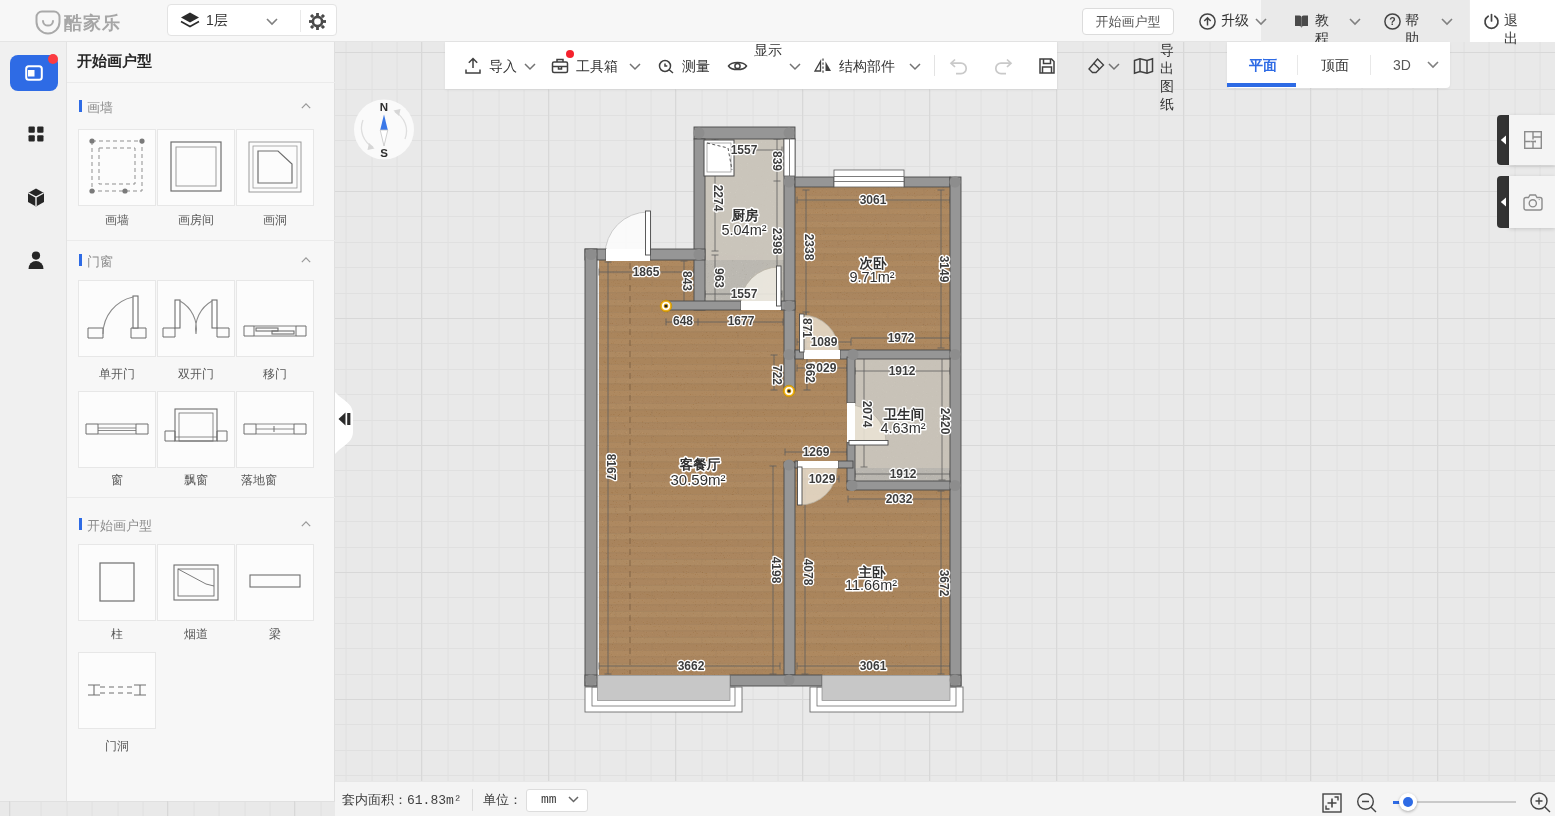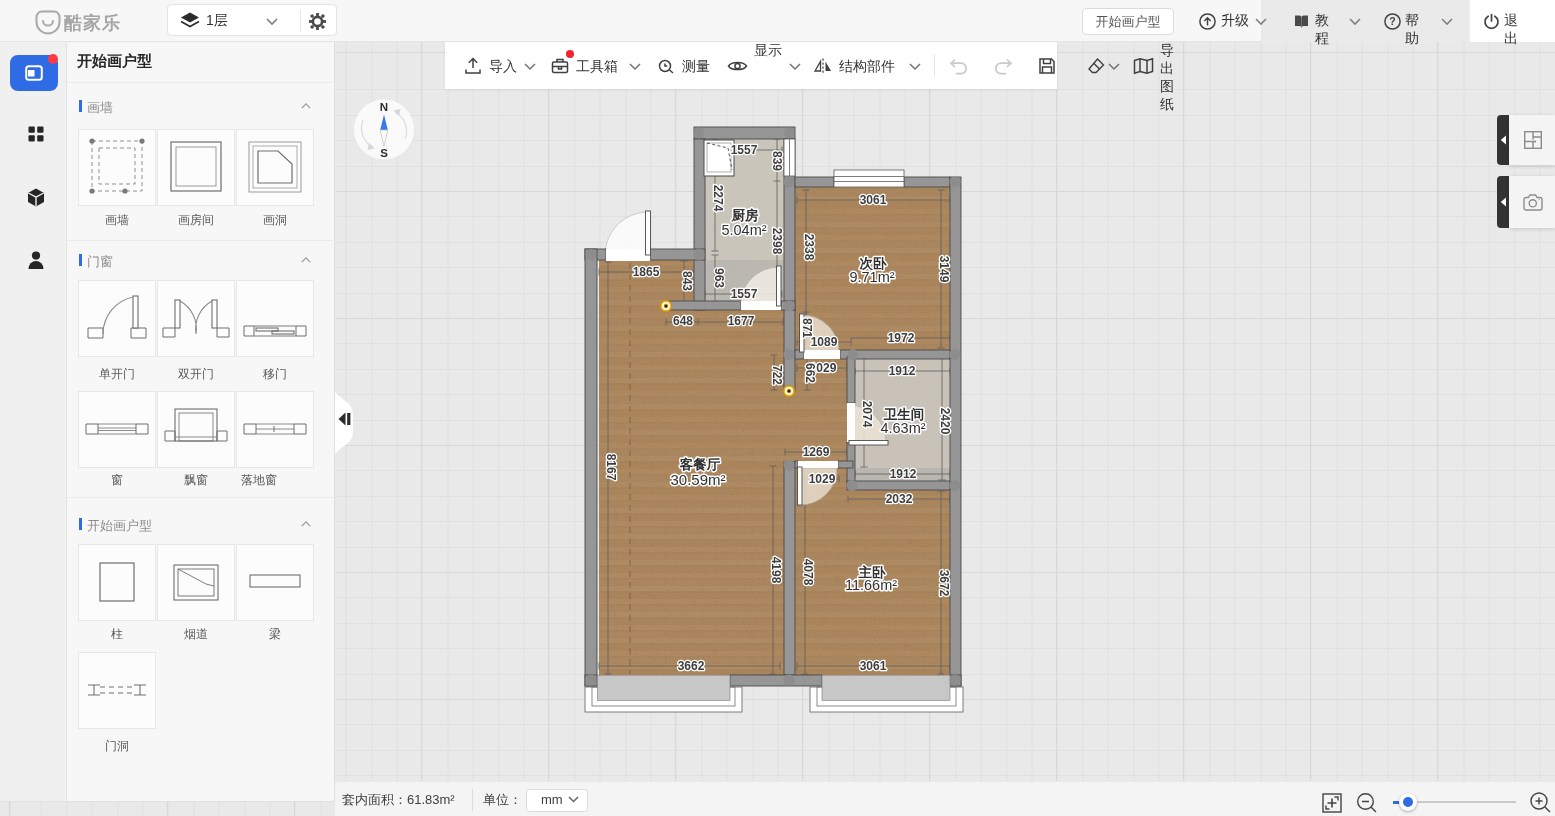--- a/index.html
+++ b/index.html
@@ -47,21 +47,21 @@
 #tabs { left:1227px; top:42px; width:223px; height:46px; background:#fff; border-radius:0 0 4px 4px; box-shadow:0 1px 3px rgba(0,0,0,0.06); }
 .tabtext { position:absolute; top:15px; font-size:14px; color:#333; }
 #tabul { left:0px; top:41px; width:69px; height:4px; background:#2e6be5; position:absolute; }
 
 
 .rpanel { position:absolute; left:1509px; width:46px; background:#f4f4f4; box-shadow:0 1px 4px rgba(0,0,0,0.15); }
 .rtab { position:absolute; left:1497px; width:12px; background:#333; border-radius:4px 0 0 4px; }
 
 
 #bottombar { left:335px; top:781px; width:1220px; height:35px; background:#f4f4f4; border-top:1px solid #e7e7e7; }
-.bbtext { position:absolute; font-size:13px; color:#404040; top:9px; }
+.bbtext { position:absolute; font-size:13px; color:#404040; top:9px;font-family:Liberation Mono, monospace; }
 #mmbox { position:absolute; left:191px; top:7px; width:62px; height:23px; background:#fff; border:1px solid #ddd; border-radius:3px; }
 
 #collapsetab { left:335px; top:392px; }
 </style>
 </head>
 <body>
 <div id="app">
 
 <div id="canvas" class="abs"></div>
 
@@ -596,20 +596,31 @@
         <path d="M1,1 L6,6 L11,1" fill="none" stroke="#737373" stroke-width="1.5"></path>
       </svg>
 
   <svg class="abs" style="left:688px;top:14px" width="21" height="20" viewBox="0 0 21 20" fill="none" stroke="#404040" stroke-width="1.5">
     <path d="M1.5,4.5 L7,2.8 L14,4.5 L19.5,2.8 V15.5 L14,17.2 L7,15.5 L1.5,17.2 Z"></path>
     <path d="M7,2.8 V15.5 M14,4.5 V17.2"></path>
   </svg>
   <div class="abs ttext" style="left:715px;top:0">导出图纸</div>
 </div>
 
+<div id="tabs" class="abs">
+  <div class="tabtext" style="left:22px;color:#2e6be5;font-weight:bold">平面</div>
+  <div class="abs" style="left:70px;top:13px;width:1px;height:20px;background:#e8e8e8"></div>
+  <div class="tabtext" style="left:94px">顶面</div>
+  <div class="abs" style="left:143px;top:13px;width:1px;height:20px;background:#e8e8e8"></div>
+  <div class="tabtext" style="left:166px;color:#595959">3D</div>
+  <svg class="abs" style="left:200px;top:19px" width="12" height="8" viewBox="0 0 12 8">
+        <path d="M1,1 L6,6 L11,1" fill="none" stroke="#808080" stroke-width="1.6"></path>
+      </svg>
+  <div id="tabul"></div>
+</div>
 
 <div class="rtab abs" style="top:115px;height:50px"></div>
 <div class="rpanel abs" style="top:115px;height:50px"></div>
 <svg class="abs" style="left:1500px;top:135px" width="7" height="10" viewBox="0 0 7 10">
       <path d="M6,0.5 V9.5 L0.8,5 Z" fill="#fff"></path>
     </svg>
 <svg class="abs" style="left:1524px;top:131px" width="18" height="18" viewBox="0 0 18 18" fill="none" stroke="#8c8c8c" stroke-width="1.4">
   <rect x="0.7" y="0.7" width="16.6" height="16.6"></rect>
   <path d="M9,0.7 V6 M9,6 H17.3 M0.7,10.5 H6.5 M9,10.5 h3 M9,10.5 V17.3 M9,13.5"></path>
   <path d="M9,6 V10.5 M6.5,10.5 H12" stroke-dasharray="2.5 1.8"></path>

